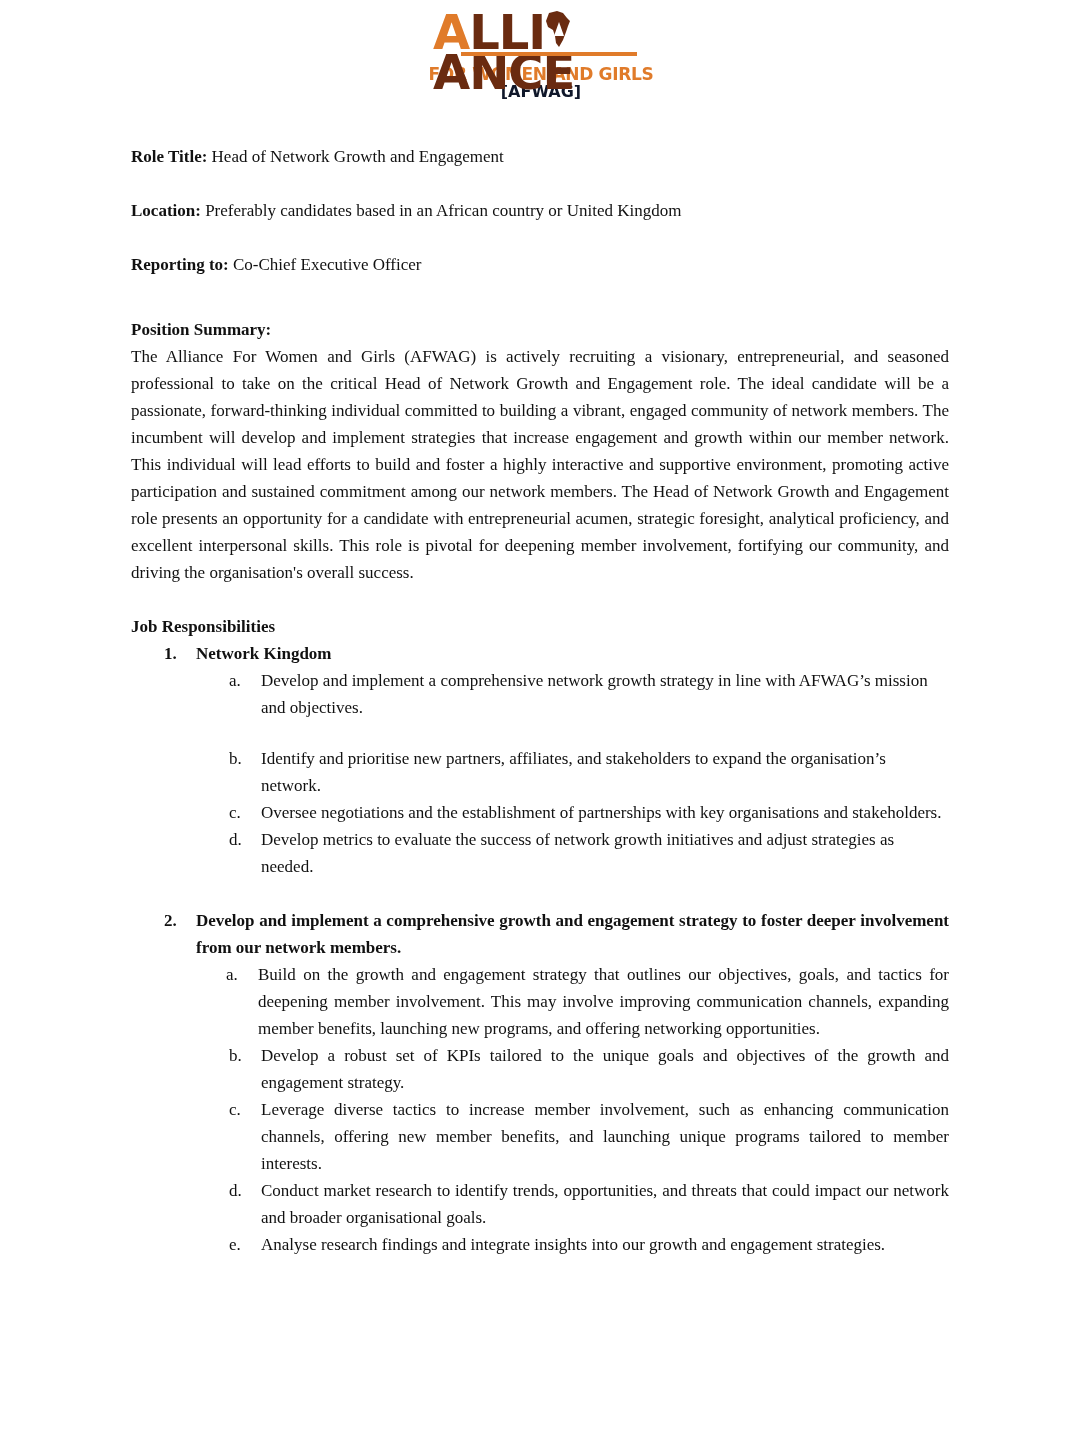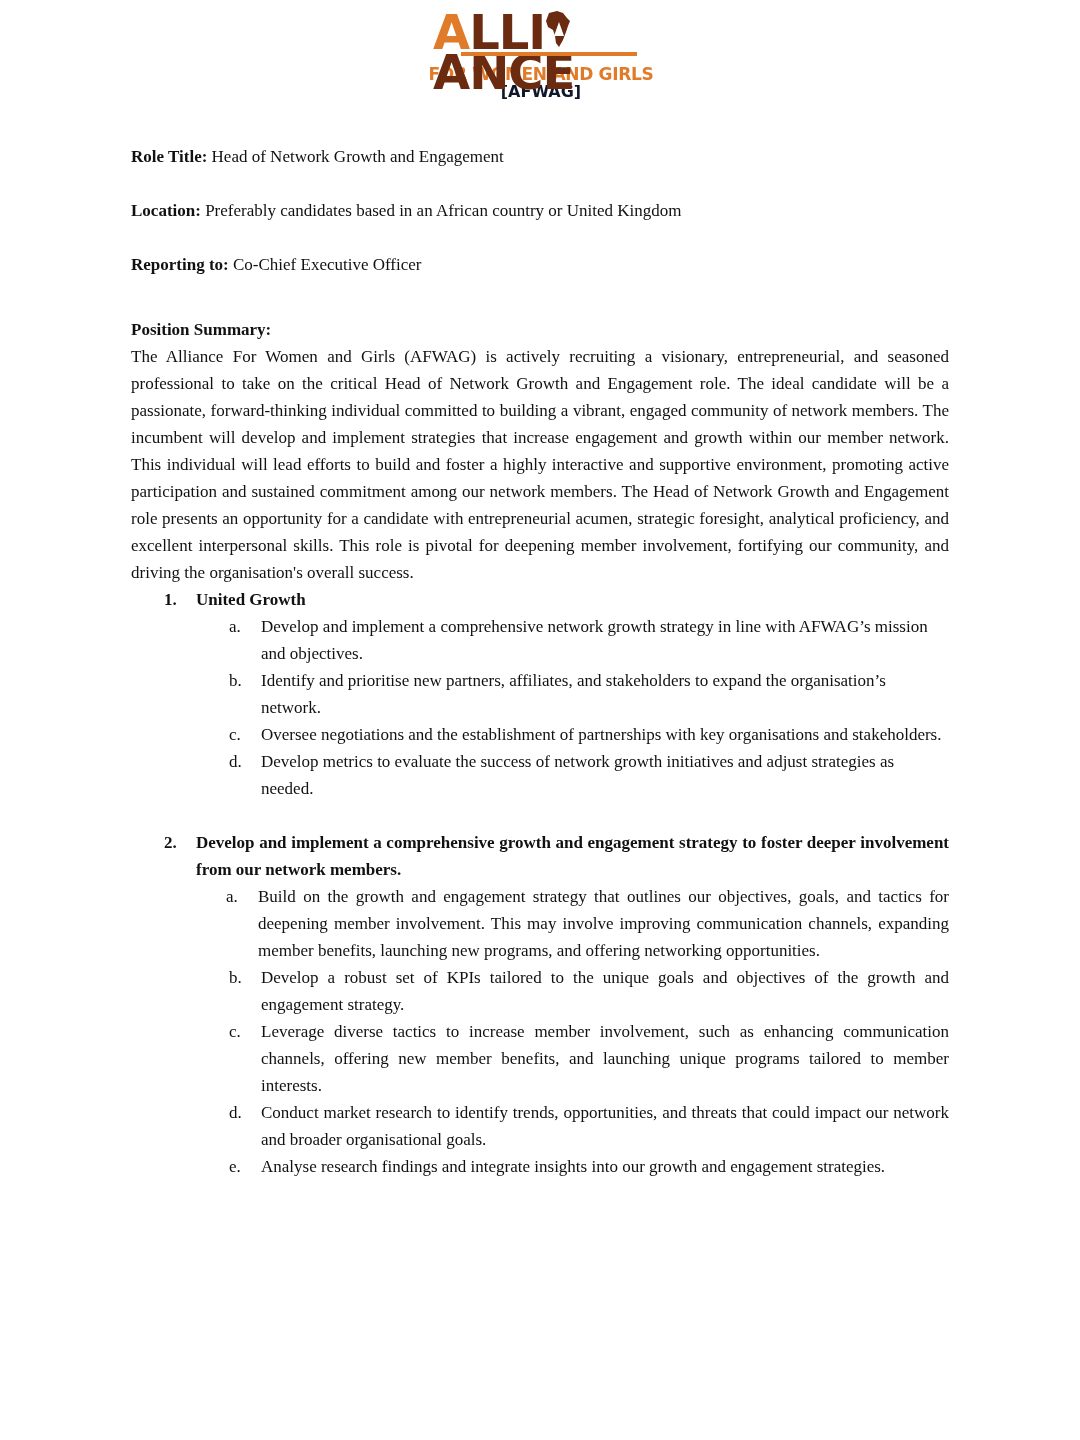--- a/index.html
+++ b/index.html
@@ -80,32 +80,33 @@
     <span>Preferably candidates based in an African country or United Kingdom</span>
   </p>
   <p class="field">
     <span class="label">Reporting to:</span>
     <span>Co-Chief Executive Officer</span>
   </p>
 
   <div class="section-title">Position Summary:</div>
   <p class="para">The Alliance For Women and Girls (AFWAG) is actively recruiting a visionary, entrepreneurial, and seasoned professional to take on the critical Head of Network Growth and Engagement role. The ideal candidate will be a passionate, forward-thinking individual committed to building a vibrant, engaged community of network members. The incumbent will develop and implement strategies that increase engagement and growth within our member network.  This individual will lead efforts to build and foster a highly interactive and supportive environment, promoting active participation and sustained commitment among our network members. The Head of Network Growth and Engagement role presents an opportunity for a candidate with entrepreneurial acumen, strategic foresight, analytical proficiency, and excellent interpersonal skills. This role is pivotal for deepening member involvement, fortifying our community, and driving the organisation's overall success.</p>
 
+  <div class="jr-title">Job Responsibilities</div>
   <ol class="main">
     <li>
       <span class="num">1.</span>
-      <div class="item-title">United Growth</div>
+      <div class="item-title">Network Kingdom</div>
       <ol class="sub" style="margin-left:-65px;">
         <li>
             <span class="sub-letter" style="left:98px;">a.</span>
             <div style="padding-left:65px;">Develop and implement a comprehensive network growth strategy in line with AFWAG’s mission and objectives.</div>
           </li>
         <li>
             <span class="sub-letter" style="left:98px;">b.</span>
-            <div style="padding-left:65px;">Identify and prioritise new partners, affiliates, and stakeholders to expand the organisation’s network.</div>
+            <div style="padding-left:65px;margin-top:24px;">Identify and prioritise new partners, affiliates, and stakeholders to expand the organisation’s network.</div>
           </li>
         <li>
             <span class="sub-letter" style="left:98px;">c.</span>
             <div style="padding-left:65px;">Oversee negotiations and the establishment of partnerships with key organisations and stakeholders.</div>
           </li>
         <li>
             <span class="sub-letter" style="left:98px;">d.</span>
             <div style="padding-left:65px;">Develop metrics to evaluate the success of network growth initiatives and adjust strategies as needed.</div>
           </li>
       </ol>

